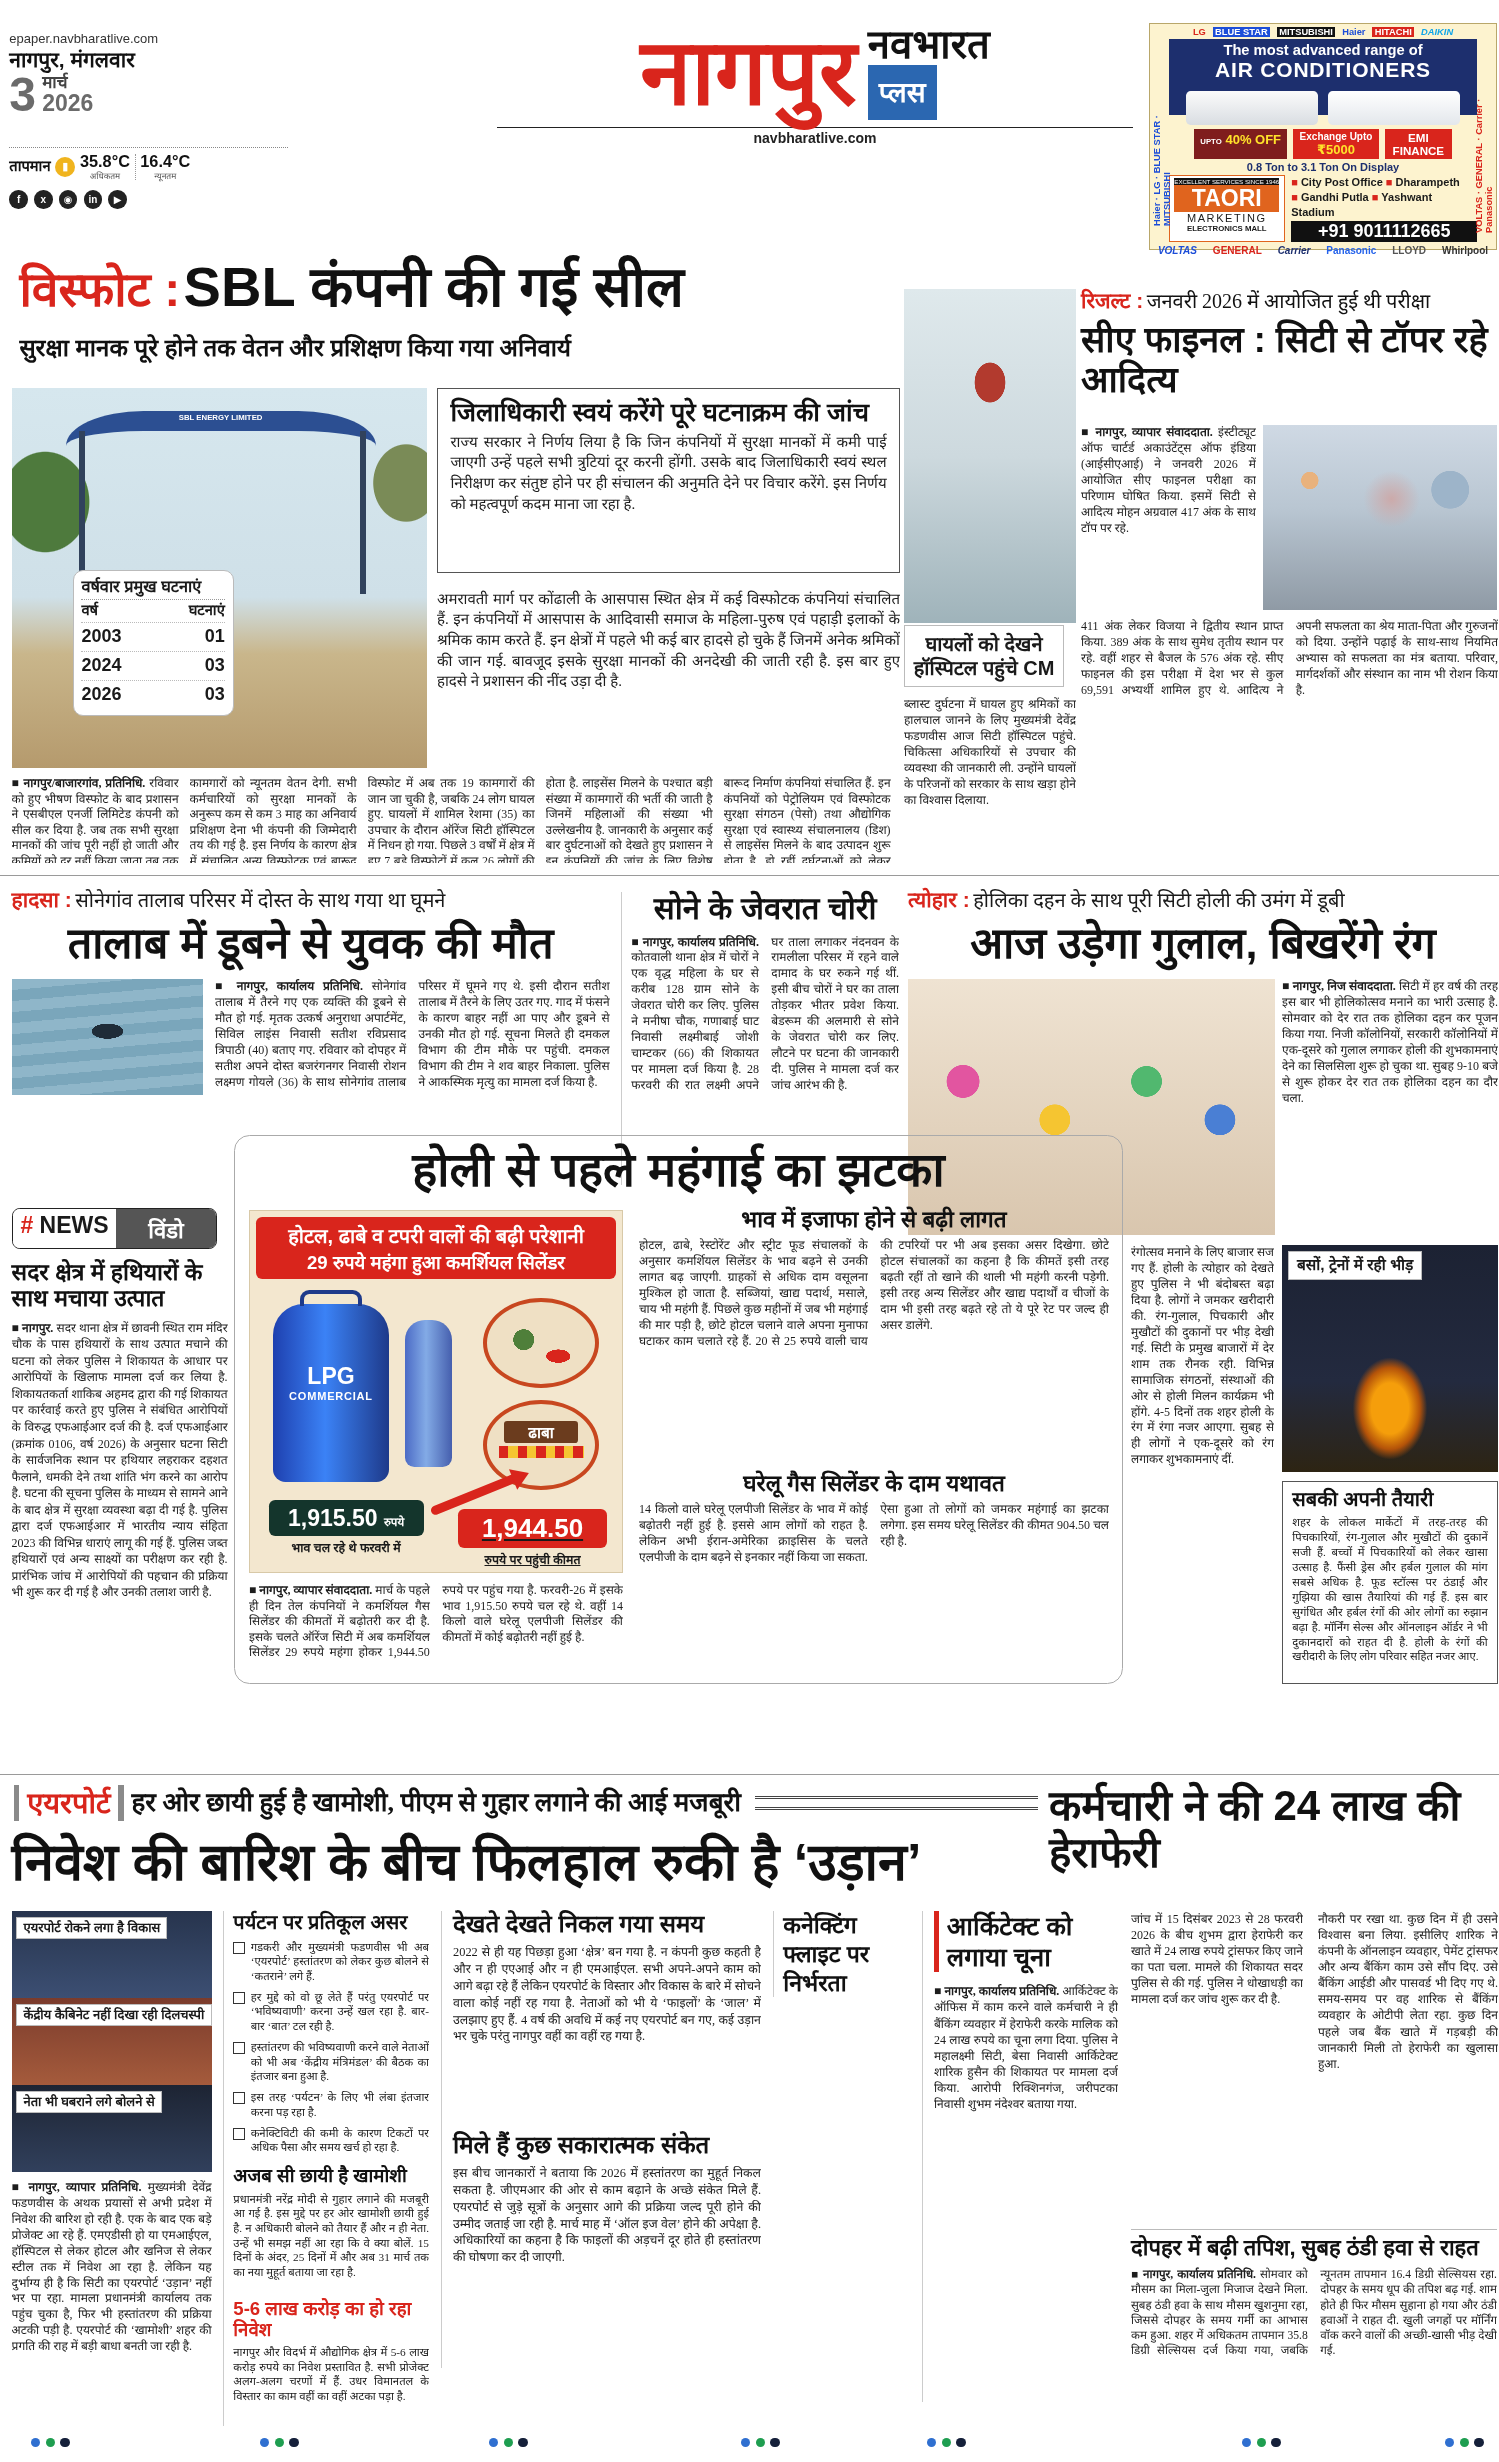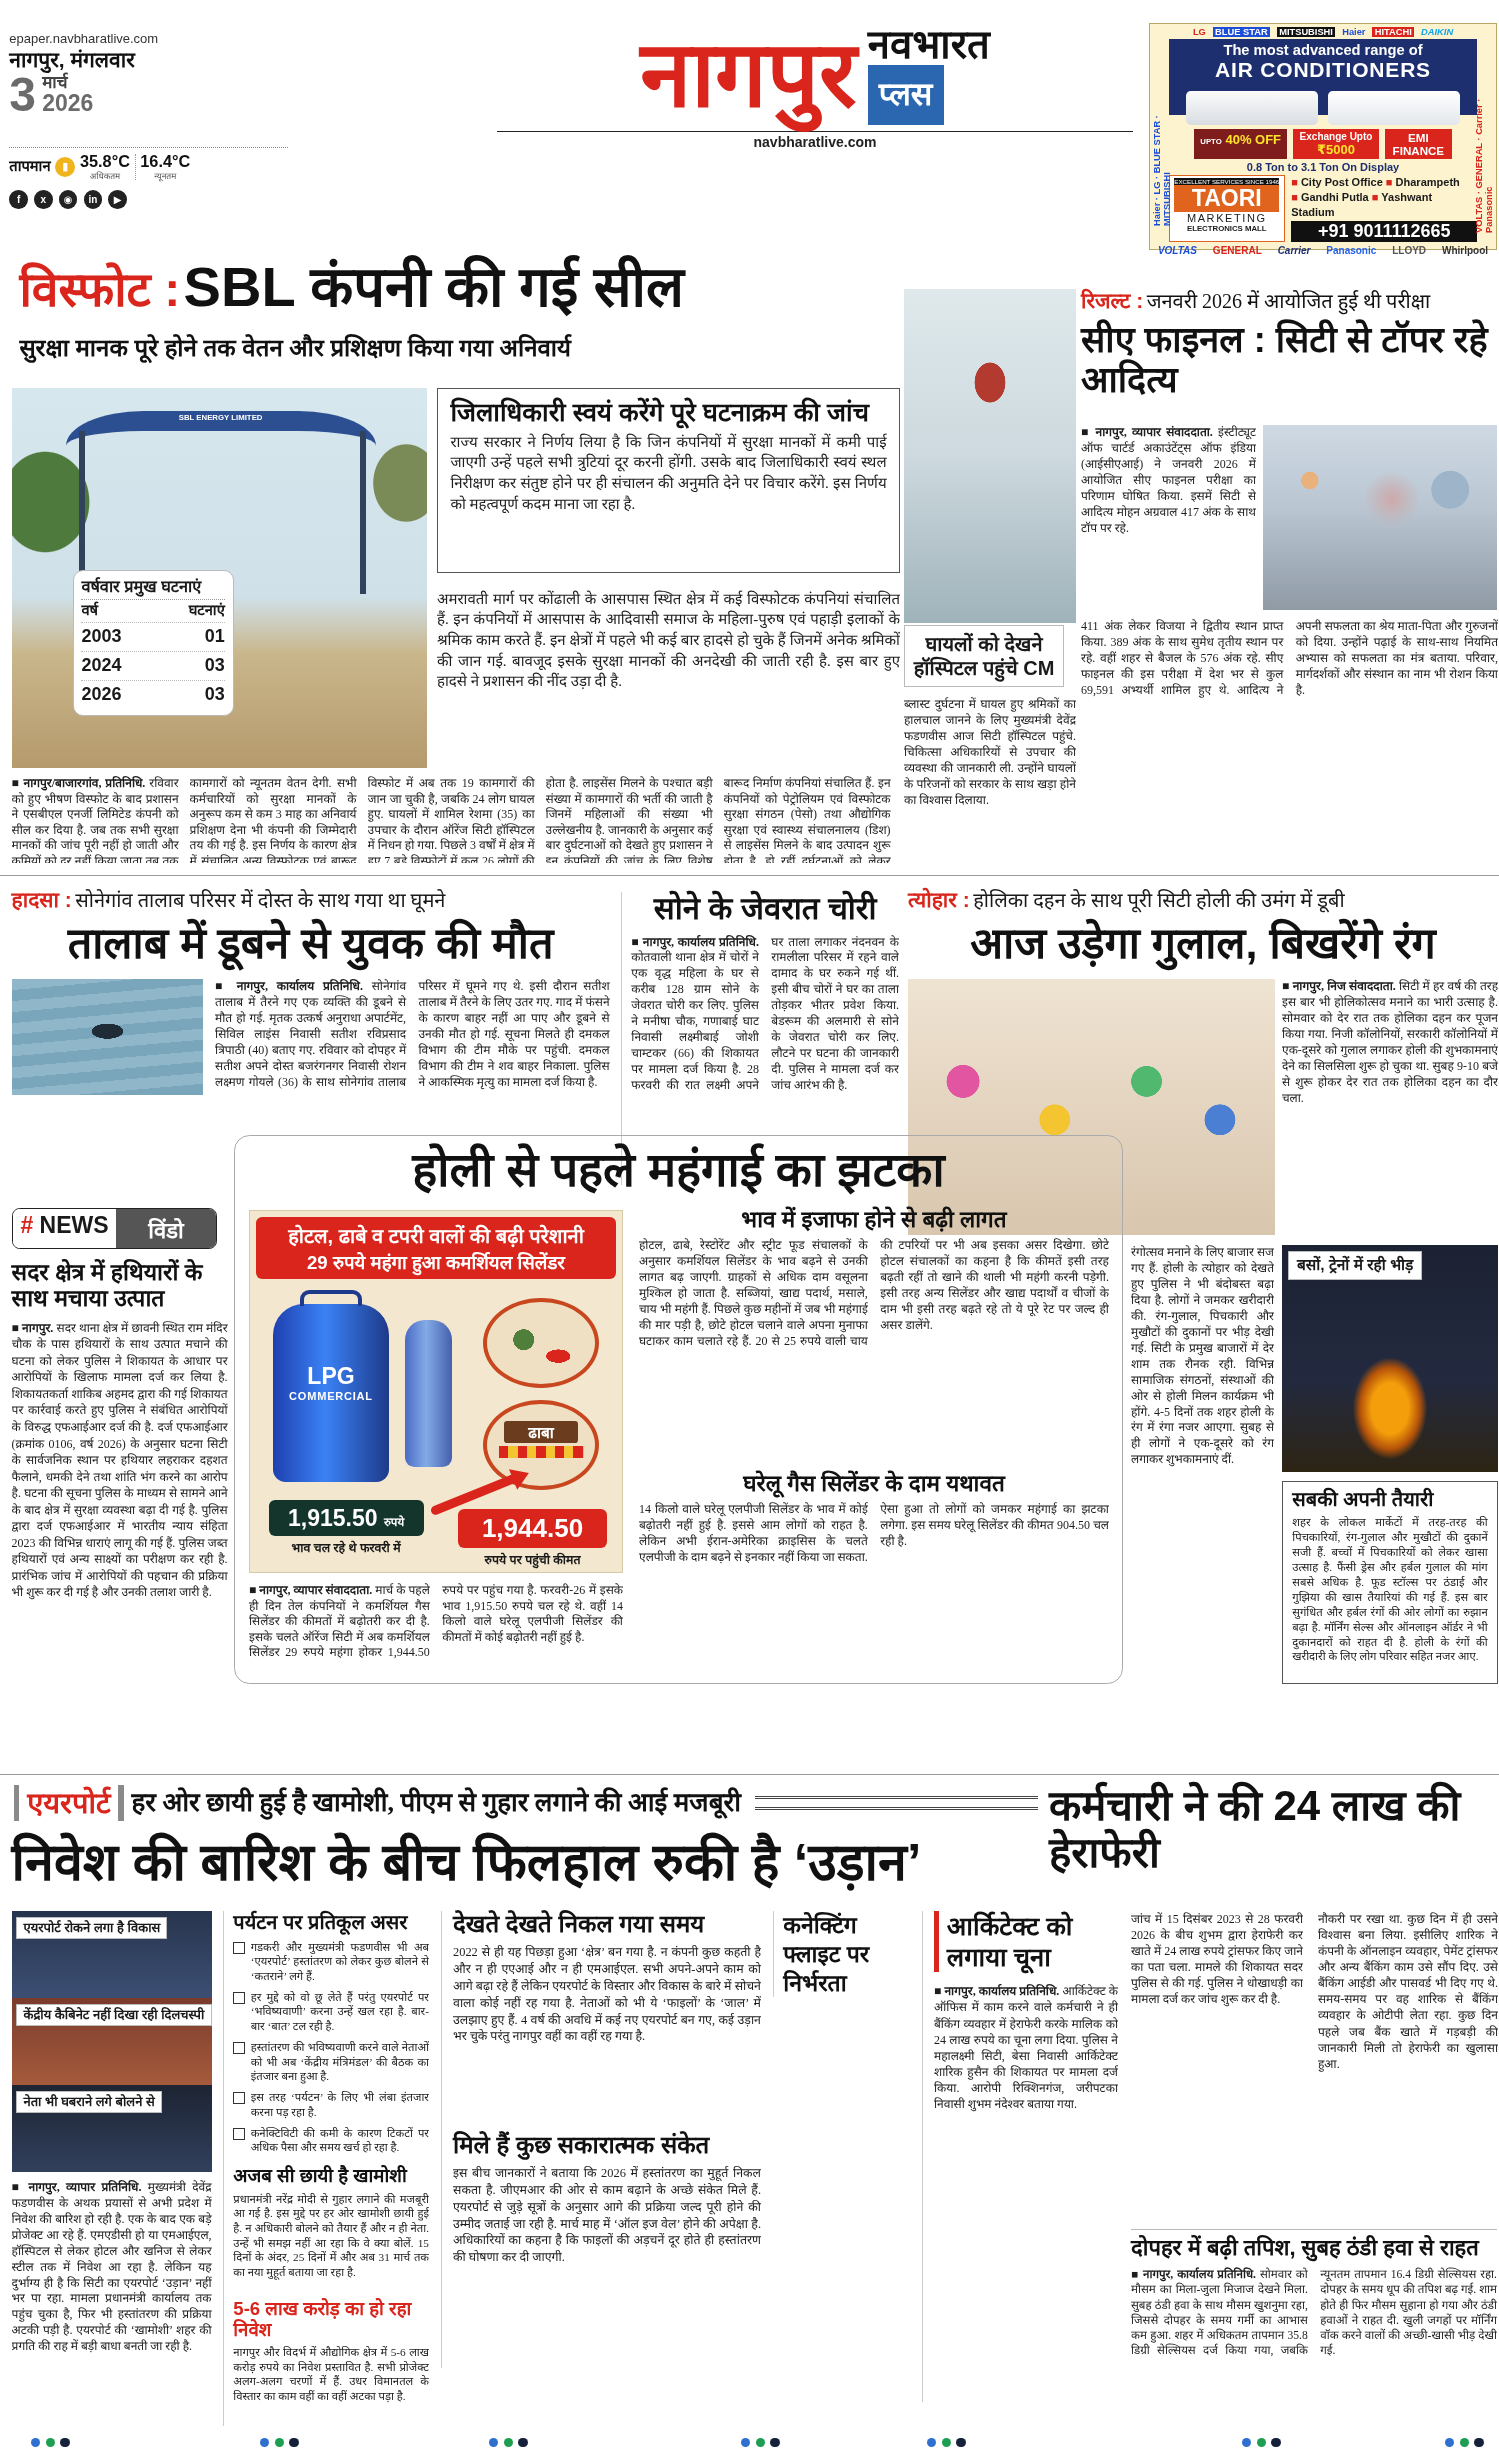--- a/index.html
+++ b/index.html
@@ -58,21 +58,21 @@
     <span class="soc">◉</span>
     <span class="soc">in</span>
     <span class="soc">▶</span>
   </div>
 
   <div class="abs" style="left:497px;top:23px;width:636px;text-align:center;">
     <div style="display:flex;justify-content:center;align-items:center;gap:11px;">
       <span class="h" style="font-size:92px;color:#d9251c;line-height:1;">नागपुर</span>
       <span style="text-align:left;">
         <div class="h" style="font-size:40px;line-height:1.05;">नवभारत</div>
-        <div class="h" style="font-size:32px;line-height:1.05;background:#2b67b1;color:#fff;padding:13px 11px;display:inline-block;">प्लस</div>
+        <div class="h" style="font-size:28px;line-height:1.05;background:#2b67b1;color:#fff;padding:13px 11px;display:inline-block;">प्लस</div>
       </span>
     </div>
     <div style="border-top:1.6px solid #222;margin-top:6.2px;padding-top:2.3px;font-size:14px;font-weight:bold;color:#222;">navbharatlive.com</div>
   </div>
 
   <div class="abs" style="left:1149px;top:23px;width:348px;height:227px;background:#fdf3cf;border:1.6px solid #b9a76a;">
     <div class="vtext abs" style="left:1.6px;top:47px;height:155px;font-size:9.3px;font-weight:bold;color:#1d4ed8;">Haier · LG · BLUE STAR · MITSUBISHI</div>
     <div class="vtext abs" style="right:1.6px;top:31px;height:178px;font-size:9.3px;font-weight:bold;color:#d9251c;">VOLTAS · GENERAL · Carrier · Panasonic</div>
     <div style="display:flex;justify-content:center;gap:7px;font-size:9.3px;font-weight:bold;padding-top:3.1px;">
       <span style="color:#d9251c;">LG</span>
@@ -265,21 +265,21 @@
         <div style="margin:17px auto 0 auto;width:74px;background:#6b3c1e;color:#fff;text-align:center;font-weight:bold;font-size:15.5px;border-radius:3.1px;">ढाबा</div>
         <div style="margin:3.1px auto 0 auto;width:85px;height:12.4px;background:repeating-linear-gradient(90deg,#d9251c 0 9.3px,#f5c531 9.3px 18.6px);"></div>
       </div>
       <div class="abs" style="left:178px;top:279px;width:93px;height:9.3px;background:#d9251c;transform:rotate(-22deg);border-radius:4.7px;">
         <div style="position:absolute;right:-12.4px;top:-6.2px;border-left:17px solid #d9251c;border-top:11px solid transparent;border-bottom:11px solid transparent;"></div>
       </div>
       <div class="abs" style="left:18.6px;top:289px;width:155px;text-align:center;">
         <div style="background:#14352c;color:#fff;font-size:23px;font-weight:bold;border-radius:6.2px;padding:4.7px 0;"><span>1,915.50</span> <span style="font-size:11.6px;">रुपये</span></div>
         <div style="font-size:12.4px;font-weight:bold;margin-top:3.1px;">भाव चल रहे थे फरवरी में</div>
       </div>
-      <div class="abs" style="left:208px;top:298px;width:149px;text-align:center;">
+      <div class="abs" style="left:208px;top:298px;width:149px;text-align:center;text-decoration:underline;">
         <div style="background:#d9251c;color:#fff;font-size:26px;font-weight:bold;border-radius:6.2px;padding:3.9px 0;">1,944.50</div>
         <div style="font-size:12.4px;font-weight:bold;margin-top:3.1px;">रुपये पर पहुंची कीमत</div>
       </div>
     </div>
     <div class="abs b cols2" style="left:14px;top:447px;width:374px;height:90px;font-size:12px;line-height:1.3;">
       <span class="byline">■ नागपुर, व्यापार संवाददाता.</span> <span>मार्च के पहले ही दिन तेल कंपनियों ने कमर्शियल गैस सिलेंडर की कीमतों में बढ़ोतरी कर दी है. इसके चलते ऑरेंज सिटी में अब कमर्शियल सिलेंडर 29 रुपये महंगा होकर 1,944.50 रुपये पर पहुंच गया है. फरवरी-26 में इसके भाव 1,915.50 रुपये चल रहे थे. वहीं 14 किलो वाले घरेलू एलपीजी सिलेंडर की कीमतों में कोई बढ़ोतरी नहीं हुई है.</span>
     </div>
 
     <div class="abs" style="left:404px;top:71px;width:470px;">
       <div class="h" style="font-size:22.5px;text-align:center;">भाव में इजाफा होने से बढ़ी लागत</div>

